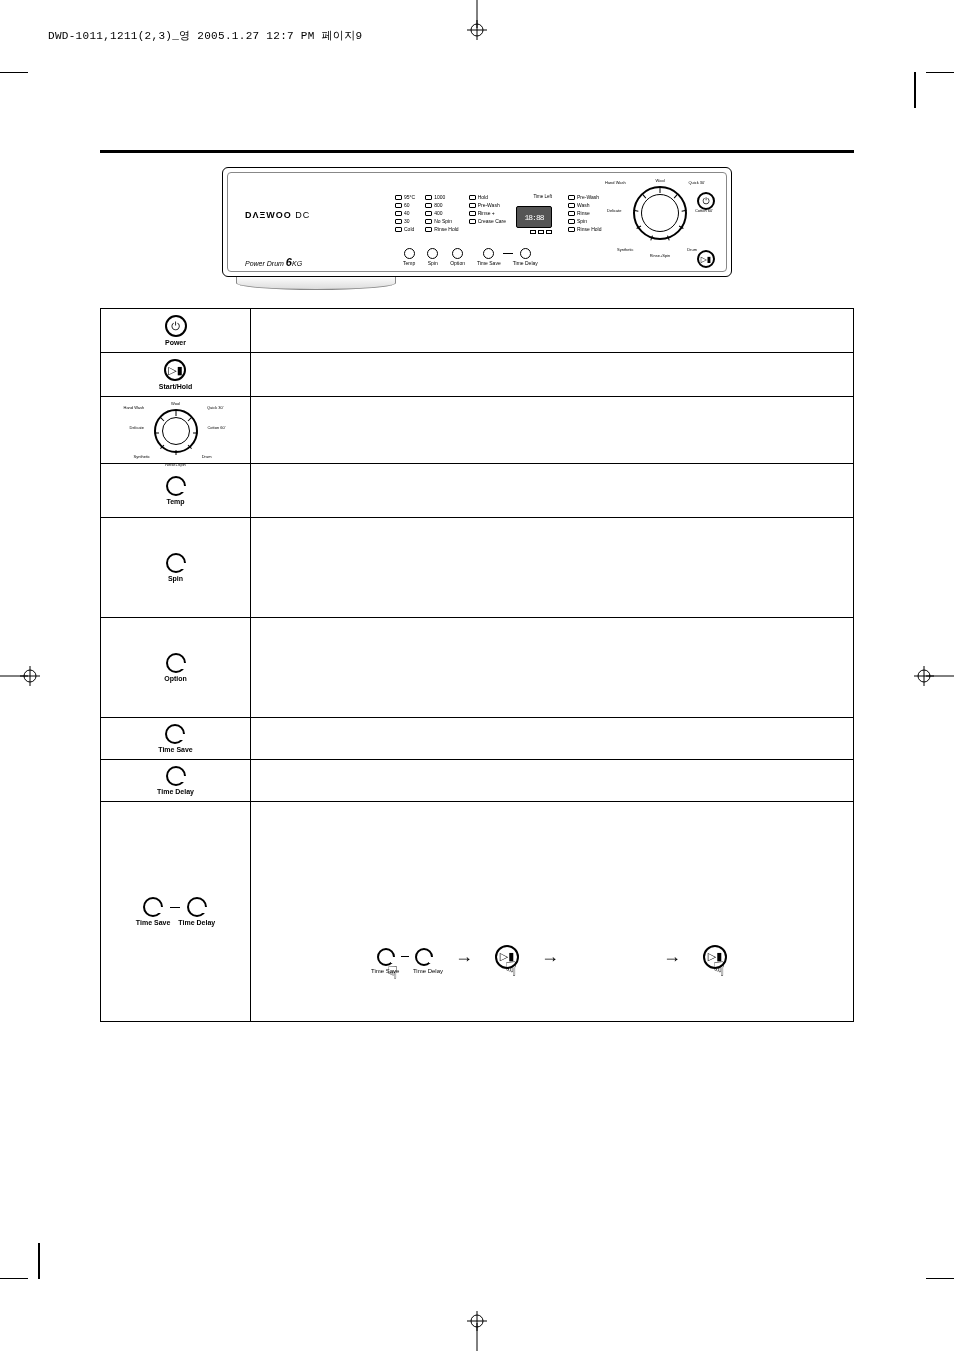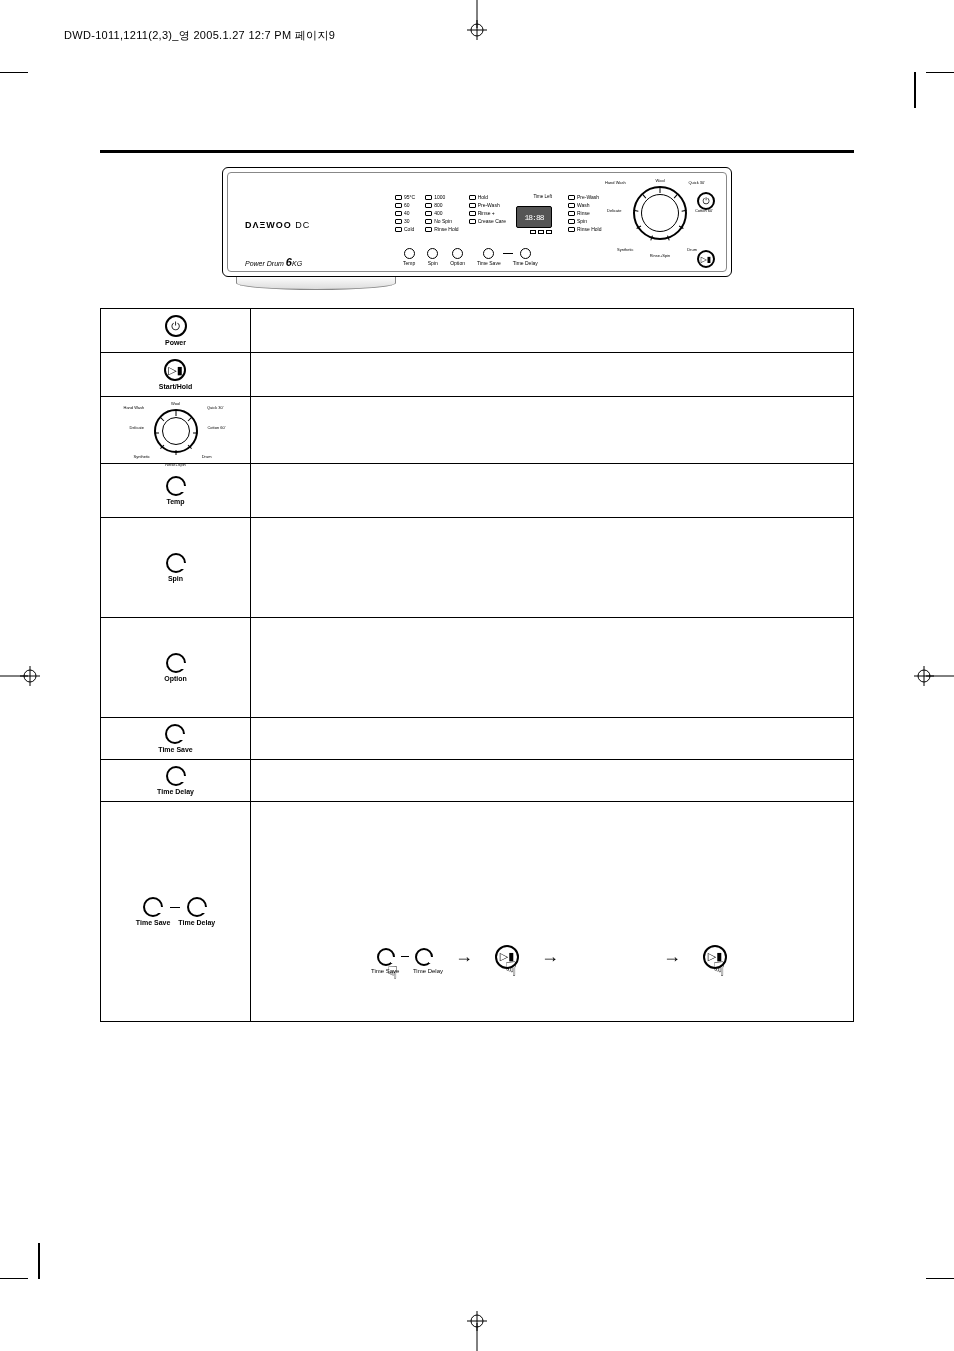--- a/index.html
+++ b/index.html
@@ -13,23 +13,24 @@
   .page {
     width: 954px;
     height: 1351px;
     position: relative;
     margin: 0 auto;
     padding: 0;
   }
   .header-line {
     position: absolute;
     top: 28px;
-    left: 64px;
+    left: 48px;
     font-size: 11px;
     letter-spacing: 0.3px;
+    font-family: Liberation Mono, monospace;
   }
   .top-crop {
     position: absolute;
     top: 0;
     left: 50%;
     transform: translateX(-50%);
   }
   .bottom-crop {
     position: absolute;
     bottom: 0;
@@ -115,21 +116,21 @@
   }
   .panel-inner {
     position: absolute;
     inset: 4px;
     border: 1px solid #888;
     border-radius: 4px;
   }
   .brand {
     position: absolute;
     left: 22px;
-    top: 52px;
+    top: 42px;
     font-size: 9px;
     font-weight: bold;
     letter-spacing: 1px;
   }
   .brand .o { font-weight: normal; }
   .subbrand {
     position: absolute;
     left: 22px;
     top: 88px;
     font-size: 7px;

